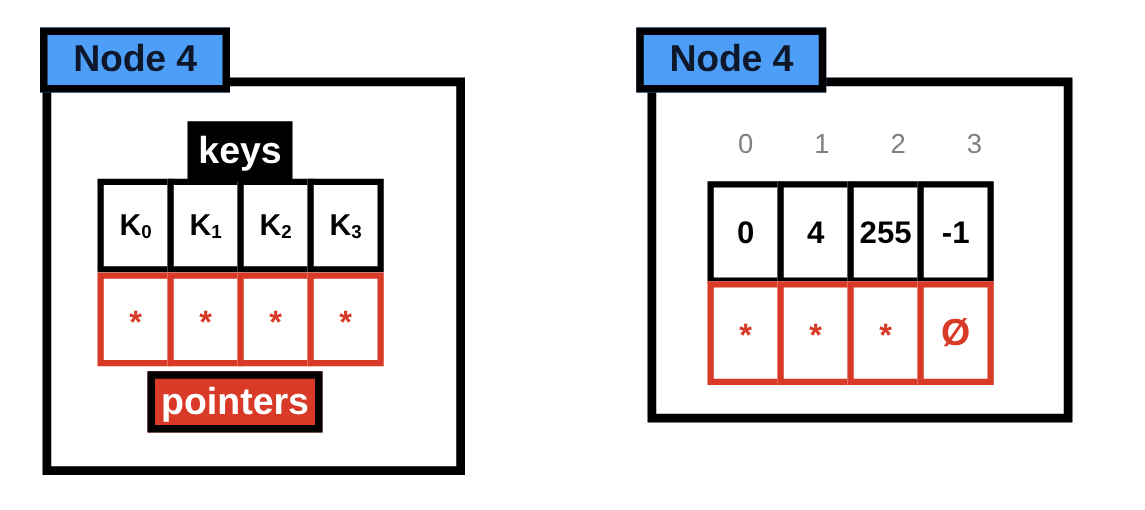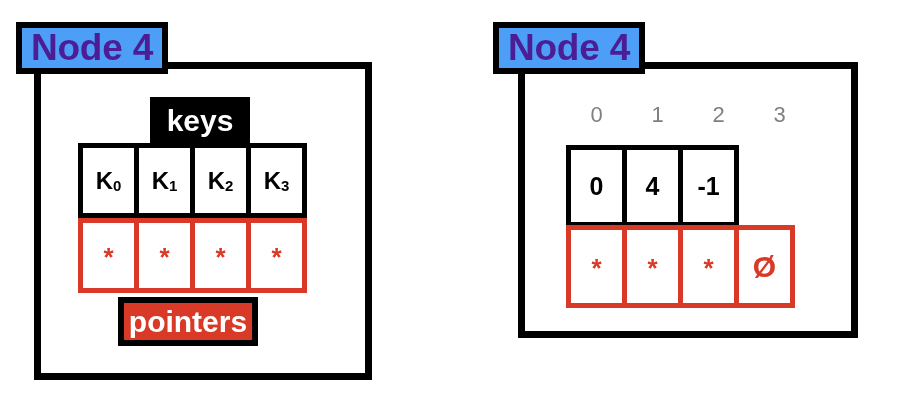--- a/index.html
+++ b/index.html
@@ -23,28 +23,29 @@
     position: absolute;
     border: 7px solid #000000;
     background: #ffffff;
     box-sizing: border-box;
   }
   .node-badge {
     position: absolute;
     background: #4d9ef7;
     border: 6px solid #000000;
     box-sizing: border-box;
-    color: #4c1d95;
-    font-size: 37px;
+    color: #0f172a;
+    font-size: 30px;
     font-weight: bold;
     letter-spacing: -0.2px;
     display: flex;
     align-items: center;
     justify-content: center;
     z-index: 6;
+    margin-left: 16px;
   }
 
   
   .cell-row {
     position: absolute;
     display: flex;
     z-index: 3;
   }
   .cell {
     box-sizing: border-box;
@@ -122,21 +123,21 @@
     font-weight: normal;
   }
 
   
   #left-frame  { left: 34px;  top: 62px;  width: 338px; height: 318px; }
   #left-badge  { left: 16px;  top: 22px;  width: 152px; height: 52px; }
   #left-keys   { left: 78px;  top: 143px; }
   #left-ptrs   { left: 78px;  top: 218px; }
   #left-keys .cell   { width: 61px; height: 75px; }
   #left-ptrs .cell   { width: 61px; height: 75px; }
-  #caption-keys      { left: 150px; top: 97px;  width: 100px; height: 48px; }
+  #caption-keys      { left: 150px; top: 97px;  width: 84px; height: 48px; }
   #caption-pointers  { left: 118px; top: 297px; width: 140px; height: 49px; }
 
   
   #right-frame { left: 518px; top: 62px;  width: 340px; height: 276px; }
   #right-badge { left: 493px; top: 22px;  width: 152px; height: 52px; }
   #right-index { left: 566px; top: 98px; }
   #right-index .index-cell { width: 61px; height: 34px; }
   #right-keys  { left: 566px; top: 145px; }
   #right-ptrs  { left: 566px; top: 225px; }
   #right-keys .cell  { width: 61px; height: 82px; }
@@ -200,20 +201,21 @@
   <div class="index-row" id="right-index">
     <div class="index-cell">0</div>
     <div class="index-cell">1</div>
     <div class="index-cell">2</div>
     <div class="index-cell">3</div>
   </div>
 
   <div class="cell-row keys-row" id="right-keys">
     <div class="cell">0</div>
     <div class="cell">4</div>
+    <div class="cell">255</div>
     <div class="cell">-1</div>
   </div>
 
   <div class="cell-row pointers-row" id="right-ptrs">
     <div class="cell">
       <span class="ptr-star">*</span>
     </div>
     <div class="cell">
       <span class="ptr-star">*</span>
     </div>

